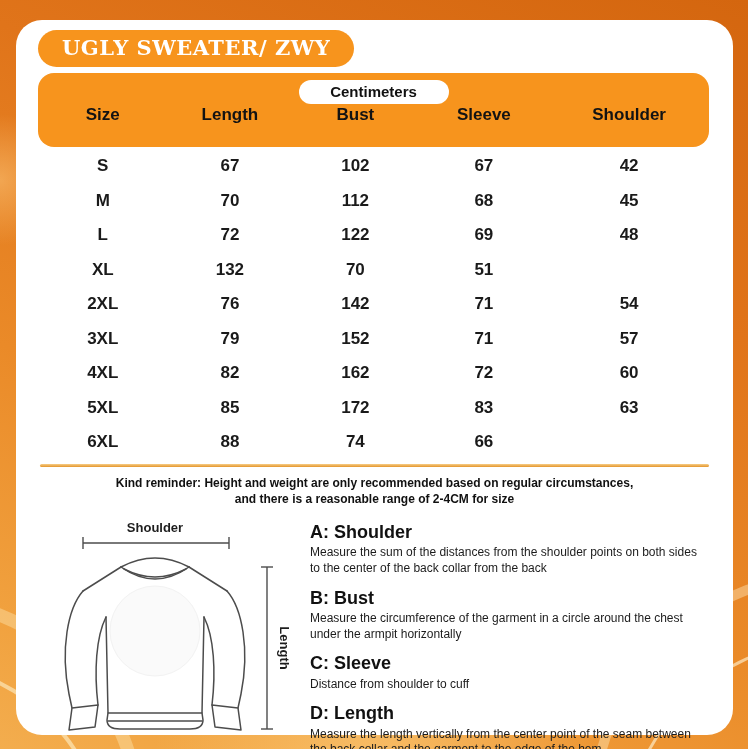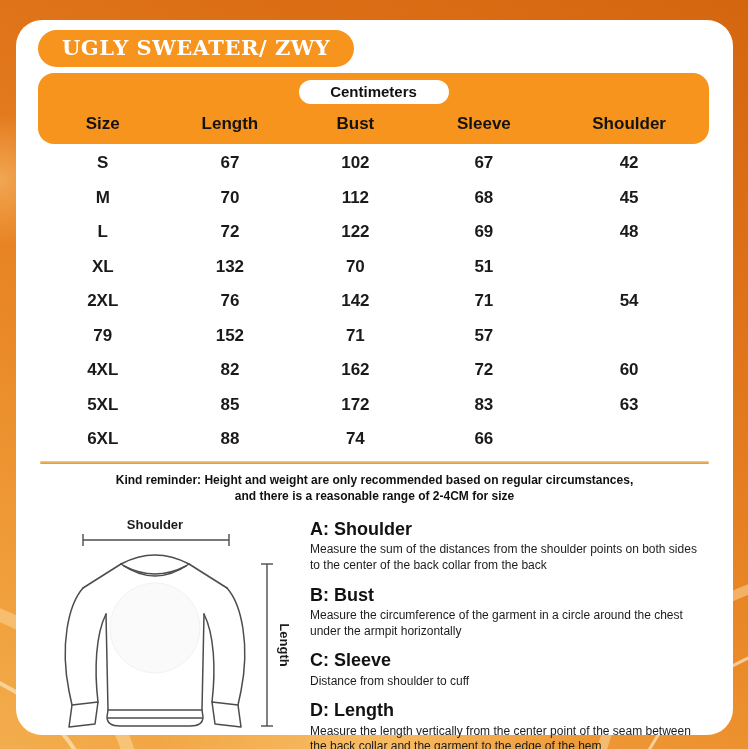--- a/index.html
+++ b/index.html
@@ -22,31 +22,31 @@
     background:#fff;border-radius:26px;z-index:1;box-sizing:border-box;
   }
   .title-pill{
     display:inline-block;margin:10px 0 0 22px;
     background:#F7941D;color:#fff;border-radius:20px;
     padding:5px 24px 7px;font:bold 21px "DejaVu Serif","Liberation Serif",serif;
     letter-spacing:.5px;
   }
   .table-wrap{margin:6px 24px 0 22px;}
   .thead{
-    background:#F7941D;border-radius:16px;padding:7px 0 10px;
+    background:#F7941D;border-radius:16px;padding:7px 0 22px;
   }
   .cm-pill{
     width:150px;margin:0 auto;background:#fff;border-radius:14px;
     text-align:center;padding:3px 0 4px;font-size:15px;font-weight:bold;color:#111;
   }
   .grid-row{
     display:grid;grid-template-columns:19.3% 18.6% 18.8% 19.5% 23.8%;
     text-align:center;
   }
-  .thead .grid-row{margin-top:10px;}
+  .thead .grid-row{margin-top:1px;}
   .col-label{font-size:17px;font-weight:bold;color:#131313;}
   .tbody{padding-top:2px;}
   .tbody .grid-row{height:34.5px;align-items:center;}
   .tcell{font-size:17px;font-weight:bold;color:#1a1a1a;line-height:34.5px;}
   .divider{
     margin:4px 24px 0;height:3px;border-radius:2px;
     background:linear-gradient(#f6cd87,#e4952b);
   }
   .reminder{
     margin-top:8px;text-align:center;font-size:12px;font-weight:bold;
@@ -113,20 +113,21 @@
         <div class="tcell">51</div>
       </div>
       <div class="grid-row">
         <div class="tcell">2XL</div>
         <div class="tcell">76</div>
         <div class="tcell">142</div>
         <div class="tcell">71</div>
         <div class="tcell">54</div>
       </div>
       <div class="grid-row">
+        <div class="tcell">3XL</div>
         <div class="tcell">79</div>
         <div class="tcell">152</div>
         <div class="tcell">71</div>
         <div class="tcell">57</div>
       </div>
       <div class="grid-row">
         <div class="tcell">4XL</div>
         <div class="tcell">82</div>
         <div class="tcell">162</div>
         <div class="tcell">72</div>

